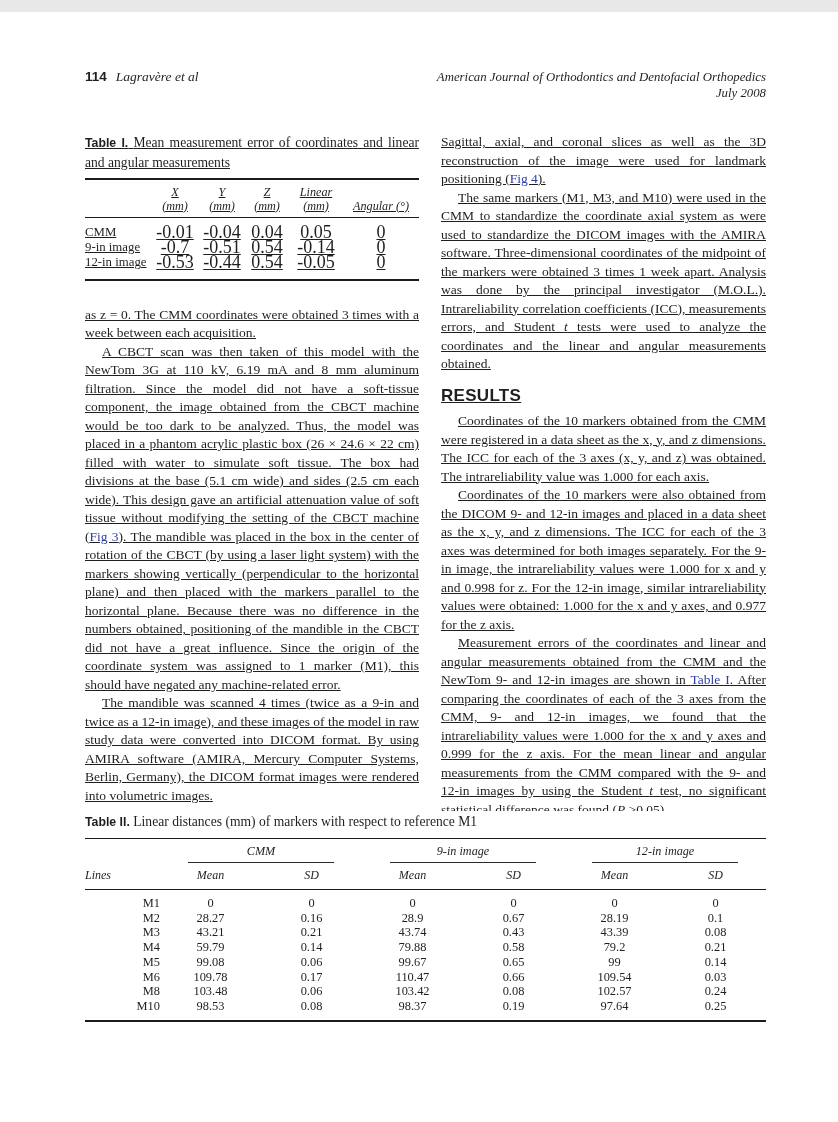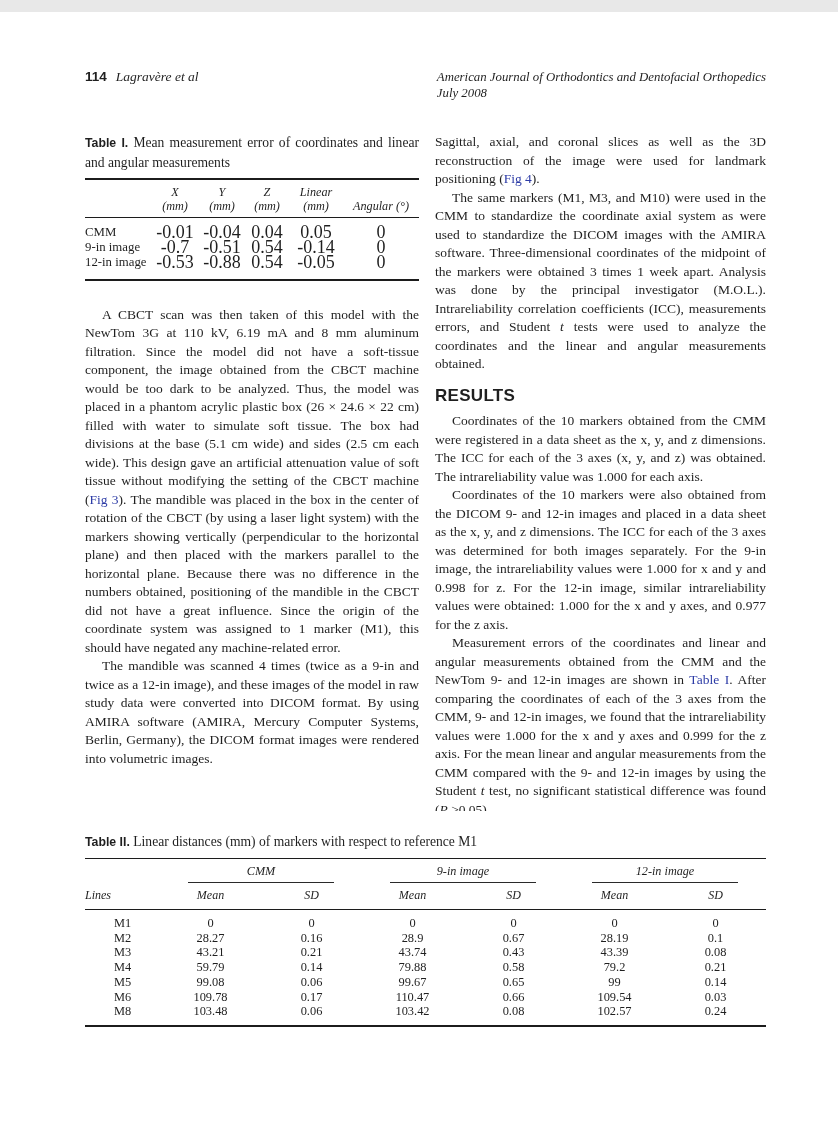--- a/index.html
+++ b/index.html
@@ -11,25 +11,25 @@
     overflow:hidden;
   }
   
   .runhead{
     position:absolute; top:57px; left:85px; width:681px;
     display:flex; justify-content:space-between; align-items:flex-start;
   }
   .rh-left{font-size:13.5px; line-height:16px;}
   .rh-pagenum{font-family:"Liberation Sans", sans-serif; font-weight:700; font-style:normal; margin-right:9px;}
   .rh-authors{font-style:italic;}
-  .rh-right{text-align:left; font-style:italic; font-size:12.8px; line-height:16px;}
+  .rh-right{text-align:right; font-style:italic; font-size:12.8px; line-height:16px;}
   
   .columns{
     position:absolute; top:121px; left:85px; width:681px; height:678px;
-    display:flex; gap:16px; overflow:hidden;
+    display:flex; gap:22px; overflow:hidden;text-decoration:underline;
   }
   .col{width:334px; font-size:13.5px; line-height:18.5px; text-align:justify;}
   p.body{margin:0; text-align:justify;}
   p.ind{text-indent:17px;}
   .xref{color:var(--link,#2c3ba6); cursor:pointer;}
   h2.results{
     font-family:"Liberation Sans", sans-serif; font-weight:700;
     font-size:17px; letter-spacing:.3px; margin:13px 0 7px 0; text-align:left;
   }
   
@@ -43,32 +43,32 @@
     border-bottom:1.5px solid #1c1c1c;
   }
   table.t1 thead th.blank{border-bottom:1.5px solid #1c1c1c;}
   table.t1 tbody th{
     font-weight:400; font-size:12.8px; text-align:left; padding:0; line-height:15.2px; white-space:nowrap;
   }
   table.t1 tbody td{font-size:18px; text-align:center; line-height:15.2px; padding:0;}
   table.t1 tbody tr:first-child th, table.t1 tbody tr:first-child td{padding-top:7px;}
   table.t1 tbody tr:last-child th, table.t1 tbody tr:last-child td{padding-bottom:8px;}
   
-  .t2wrap{position:absolute; top:820px; left:85px; width:681px;}
+  .t2wrap{position:absolute; top:800px; left:85px; width:681px;}
   table.t2{width:681px; border-collapse:collapse; border-top:1.5px solid #1c1c1c; border-bottom:2.5px solid #1c1c1c; margin-top:0;}
   table.t2 th, table.t2 td{padding:0;}
   table.t2 tr.grp th{font-style:italic; font-weight:400; font-size:12.2px; padding-top:5px;}
   table.t2 tr.grp .gwrap{border-bottom:1px solid #2a2a2a; margin:0 28px; padding-bottom:3px; text-align:center;}
   table.t2 tr.sub th{
     font-style:italic; font-weight:400; font-size:12px; text-align:center;
     padding:5px 0 6px 0; border-bottom:1.8px solid #1c1c1c;
   }
   table.t2 tr.sub th.lines{text-align:left;}
   table.t2 tbody td{font-size:12.4px; line-height:14.7px; text-align:center;}
-  table.t2 tbody td.line{text-align:center;}
+  table.t2 tbody td.line{text-align:right;}
   table.t2 tbody tr:first-child td{padding-top:6px;}
   table.t2 tbody tr:last-child td{padding-bottom:6px;}
 </style>
 </head>
 <body>
 
 <div class="page">
 
   <div class="runhead">
     <div class="rh-left">
@@ -132,29 +132,30 @@
                 <th>9-in image</th>
                 <td>-0.7</td>
                 <td>-0.51</td>
                 <td>0.54</td>
                 <td>-0.14</td>
                 <td>0</td>
               </tr>
               <tr>
                 <th>12-in image</th>
                 <td>-0.53</td>
-                <td>-0.88</td>
+                <td>-0.44</td>
                 <td>0.54</td>
                 <td>-0.05</td>
                 <td>0</td>
               </tr>
             </tbody>
         </table>
       </div>
       <div style="margin-top:25px;">
+          <p class="body">as z = 0. The CMM coordinates were obtained 3 times with a week between each acquisition.</p>
           <p class="body ind">A CBCT scan was then taken of this model with the NewTom 3G at 110 kV, 6.19 mA and 8 mm aluminum filtration. Since the model did not have a soft-tissue component, the image obtained from the CBCT machine would be too dark to be analyzed. Thus, the model was placed in a phantom acrylic plastic box (26 × 24.6 × 22 cm) filled with water to simulate soft tissue. The box had divisions at the base (5.1 cm wide) and sides (2.5 cm each wide). This design gave an artificial attenuation value of soft tissue without modifying the setting of the CBCT machine (<span class="xref">Fig 3</span>). The mandible was placed in the box in the center of rotation of the CBCT (by using a laser light system) with the markers showing vertically (perpendicular to the horizontal plane) and then placed with the markers parallel to the horizontal plane. Because there was no difference in the numbers obtained, positioning of the mandible in the CBCT did not have a great influence. Since the origin of the coordinate system was assigned to 1 marker (M1), this should have negated any machine-related error.</p>
           <p class="body ind">The mandible was scanned 4 times (twice as a 9-in and twice as a 12-in image), and these images of the model in raw study data were converted into DICOM format. By using AMIRA software (AMIRA, Mercury Computer Systems, Berlin, Germany), the DICOM format images were rendered into volumetric images.</p>
         </div>
     </div>
 
     <div class="col">
       <div>
           <p class="body">Sagittal, axial, and coronal slices as well as the 3D reconstruction of the image were used for landmark positioning (<span class="xref">Fig 4</span>).</p>
           <p class="body ind">The same markers (M1, M3, and M10) were used in the CMM to standardize the coordinate axial system as were used to standardize the DICOM images with the AMIRA software. Three-dimensional coordinates of the midpoint of the markers were obtained 3 times 1 week apart. Analysis was done by the principal investigator (M.O.L.). Intrareliability correlation coefficients (ICC), measurements errors, and Student <i>t</i> tests were used to analyze the coordinates and the linear and angular measurements obtained.</p>
         </div>
@@ -260,17 +261,26 @@
           </tr>
           <tr>
             <td class="line">M8</td>
             <td>103.48</td>
             <td>0.06</td>
             <td>103.42</td>
             <td>0.08</td>
             <td>102.57</td>
             <td>0.24</td>
           </tr>
+          <tr>
+            <td class="line">M10</td>
+            <td>98.53</td>
+            <td>0.08</td>
+            <td>98.37</td>
+            <td>0.19</td>
+            <td>97.64</td>
+            <td>0.25</td>
+          </tr>
         </tbody>
     </table>
   </div>
 
 </div>
 
 </body></html>

